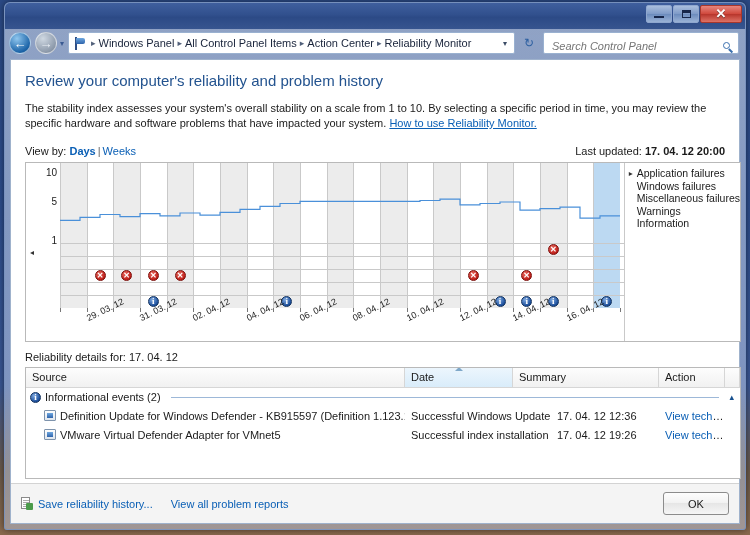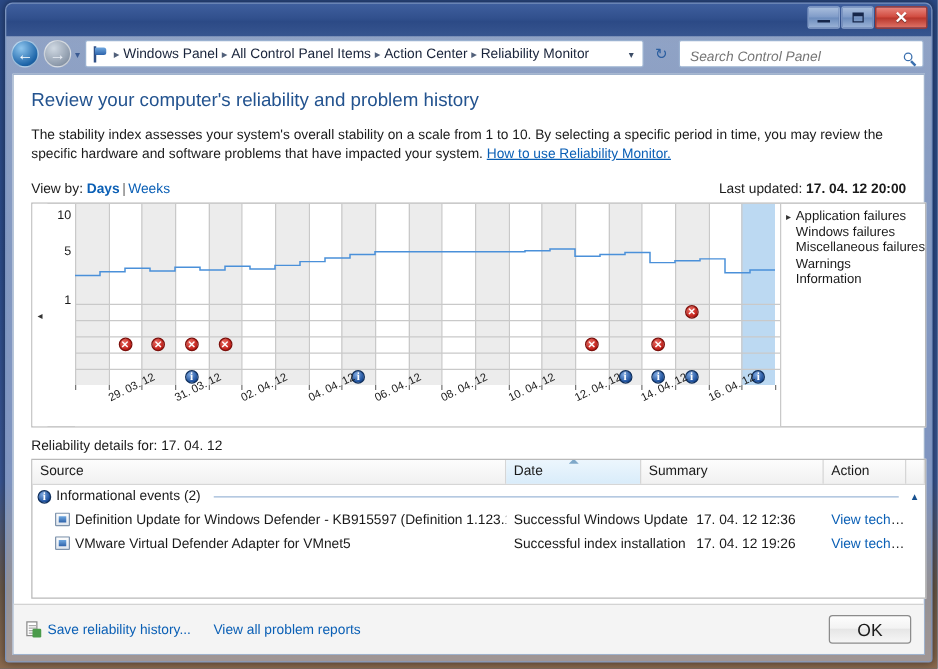--- a/index.html
+++ b/index.html
@@ -228,21 +228,21 @@
                   background:#fff; border:1px solid #8a8a8a; }
   .saveicon .pg:after { content:""; position:absolute; left:1px; top:2px; width:6px; height:1px;
                         box-shadow:0 0 0 0 #aaa, 0 2px 0 0 #aaa, 0 4px 0 0 #aaa, 0 6px 0 0 #aaa;
                         background:#aaa; }
   .saveicon .ar { position:absolute; right:0; bottom:0; width:7px; height:7px;
                   background:#4b9b4b; border-radius:1px; }
   .okbtn {
     margin-left:auto; width:66px; height:23px;
     border:1px solid #8c8c8c; border-radius:3px;
     background:linear-gradient(180deg,#fdfdfd 0%,#f3f3f3 45%,#e6e6e6 50%,#f6f6f6 100%);
-    font-family:"Liberation Sans", sans-serif; font-size:14px; color:#1a1a1a;
+    font-family:"Liberation Sans", sans-serif; font-size:11px; color:#1a1a1a;
     cursor:pointer;
     text-align:center;
   }
 </style>
 </head>
 <body>
 
 <div class="desktop"></div>
 
 <div class="window">

